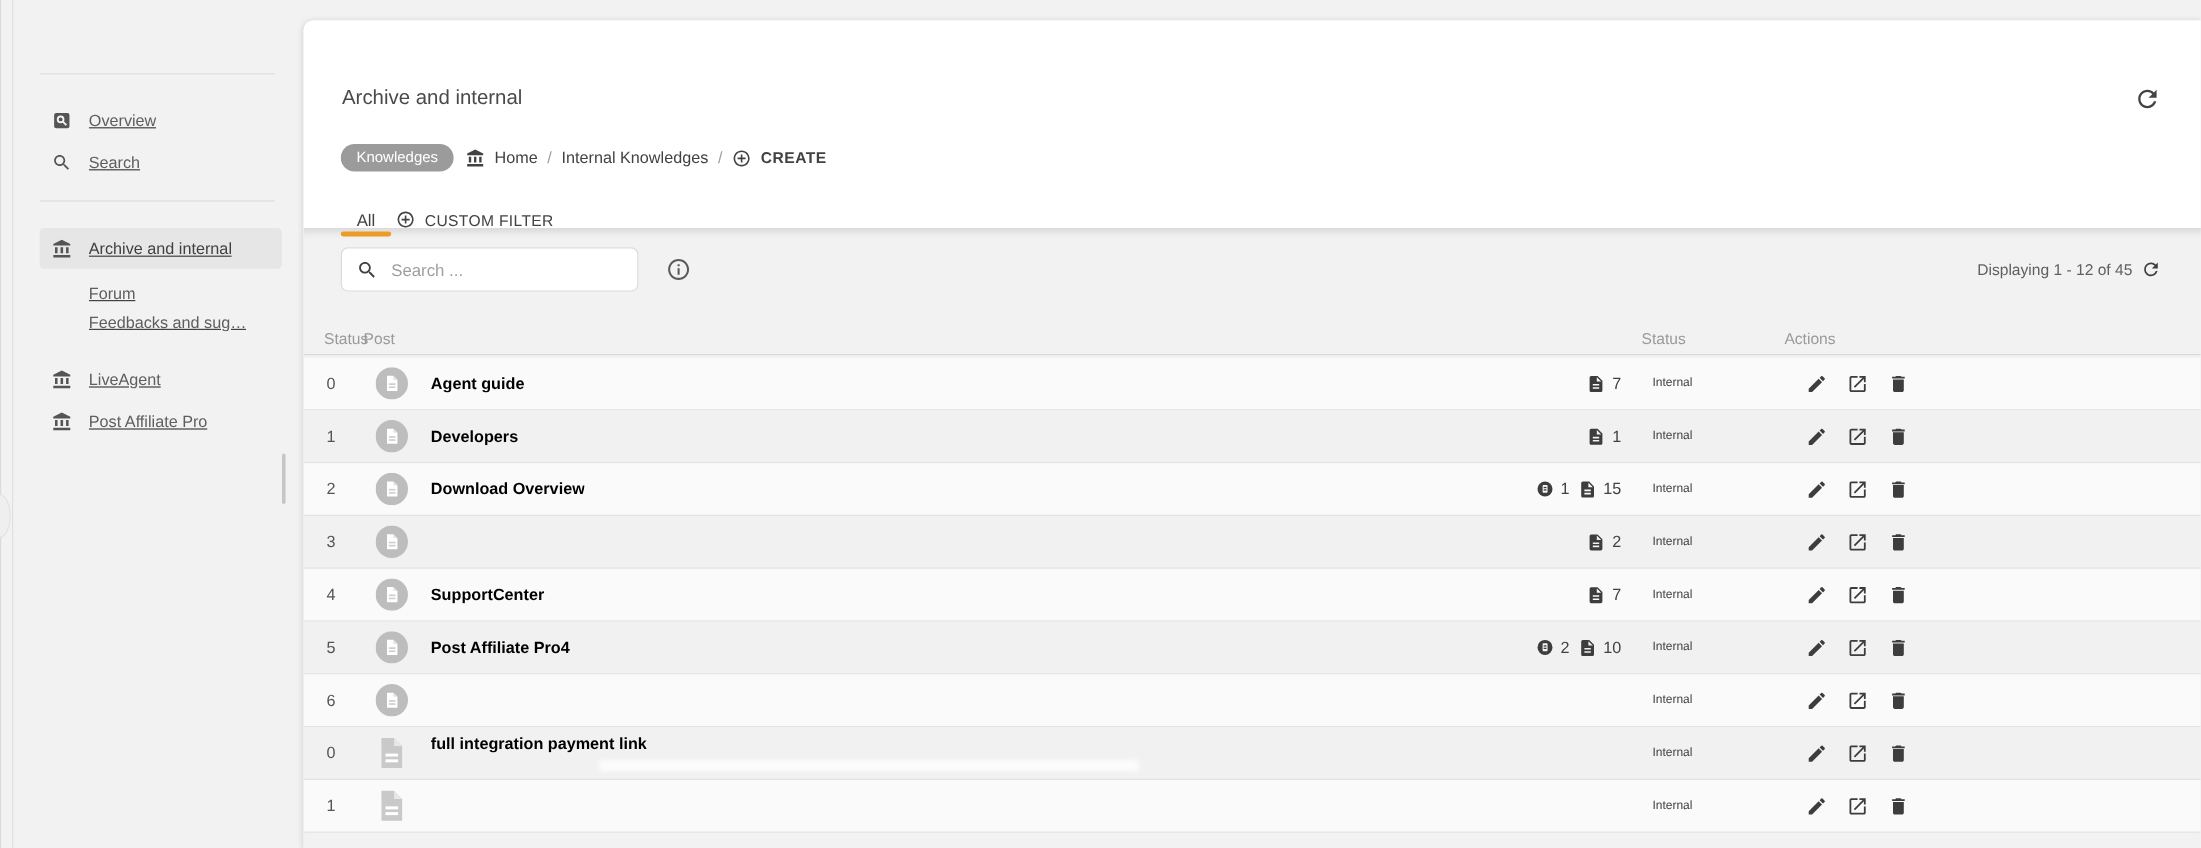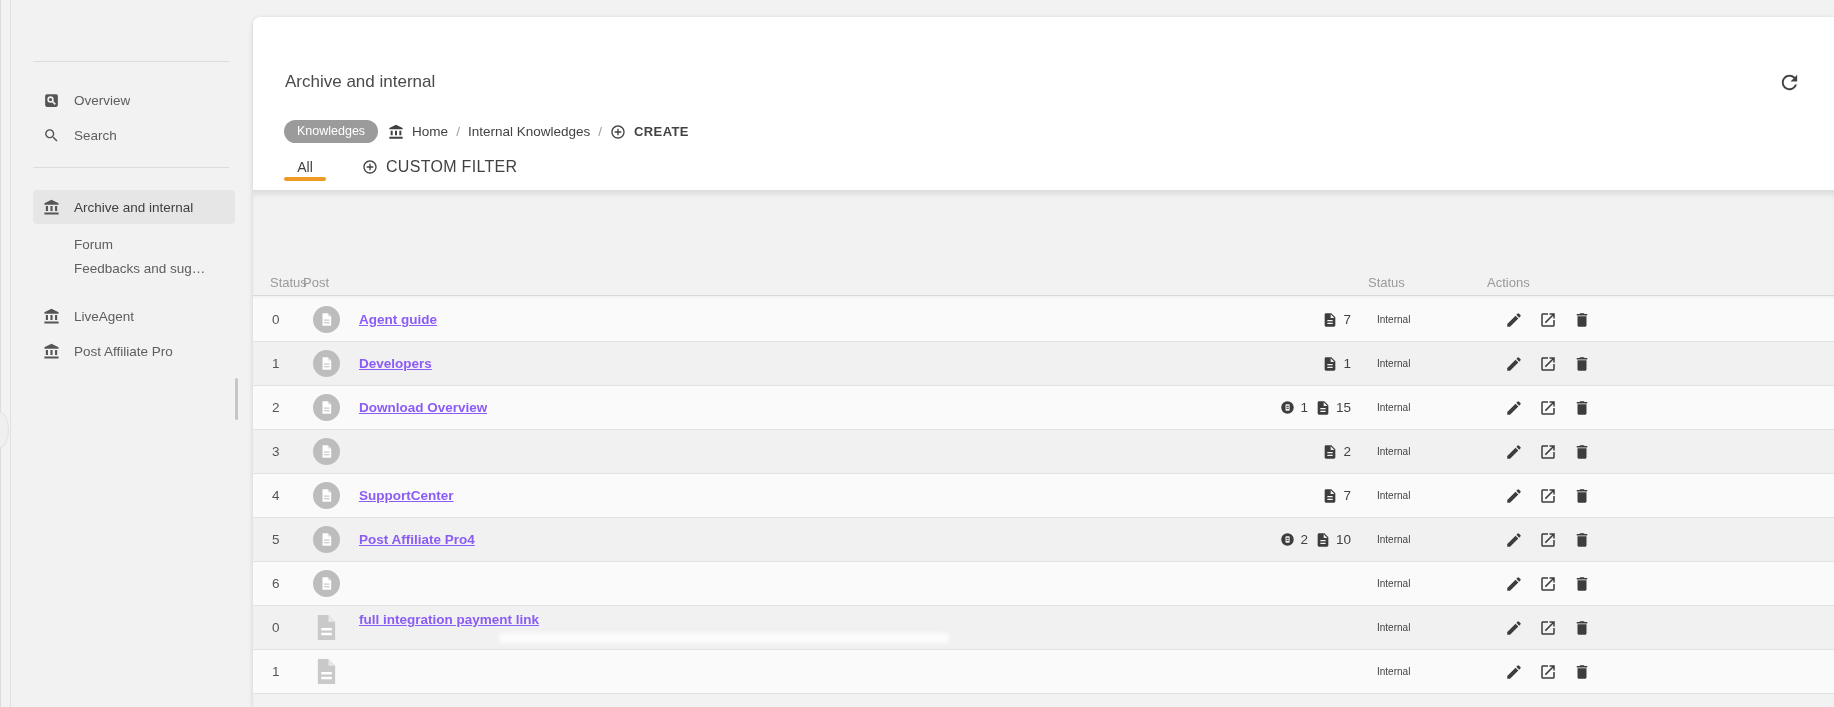--- a/index.html
+++ b/index.html
@@ -16,21 +16,21 @@
   .edge-line-1 { position:absolute; left:0; top:0; width:1px; height:707px; background:#dcdcdc; }
   .edge-line-2 { position:absolute; left:10px; top:0; width:1px; height:707px; background:#e0e0e0; }
   .edge-notch  { position:absolute; left:-9px; top:412px; width:18px; height:36px; border-radius:50%;
                  background:#efefef; border:1px solid #e2e2e2; }
 
   
   .sidebar { position:absolute; left:0; top:0; width:253px; height:707px; }
   .sb-divider { border:none; border-top:1px solid #dcdcdc; margin:0 24px 0 33px; }
   .sb-divider.first { margin-top:61px; }
   .sb-divider.second { margin-top:20px; }
-  .sb-nav { margin:0 18px 0 33px; }
+  .sb-nav { margin:0 18px 0 33px;text-decoration:underline; }
   .sb-nav.g0 { padding-top:26px; }
   .sb-nav.g1 { padding-top:22px; }
   .sb-item { display:flex; align-items:center; height:24px; margin-bottom:11px;
              padding-left:10px; cursor:pointer; color:#5e5e5e; }
   .sb-item .icon { width:17px; height:17px; margin-right:14px; color:#555; }
   .sb-label { font-size:13.5px; white-space:nowrap; overflow:hidden; text-overflow:ellipsis; }
   .sb-item.active { height:34px; margin-bottom:8px; background:#e6e6e6; border-radius:4px; color:#3f3f3f; }
   .sb-item.child { margin-bottom:0; padding-left:41px; }
   .sb-item.gap { margin-top:24px; }
   .sb-scrollthumb { position:absolute; left:235px; top:378px; width:3px; height:42px;
@@ -48,28 +48,28 @@
                 gap:8px; font-size:13.5px; color:#424242; }
   .status-badge { background:#9b9b9b; color:#fff; border-radius:13px; padding:4px 13px 5px;
                   font-size:12.5px; margin-right:2px; }
   .bc-bank { width:16px; height:16px; color:#424242; }
   .bc-link { cursor:pointer; }
   .bc-sep { color:#9e9e9e; }
   .bc-create { display:flex; align-items:center; gap:8px; cursor:pointer; }
   .bc-create .icon { width:16px; height:16px; }
   .bc-create-label { font-weight:700; font-size:13px; letter-spacing:.4px; }
 
-  .tabs { position:absolute; left:31px; top:136px; height:28px; display:flex; gap:36px;align-items:flex-end; }
+  .tabs { position:absolute; left:31px; top:152px; height:28px; display:flex; gap:4px;align-items:flex-end; }
   .tab { position:relative; display:flex; align-items:center; justify-content:center;
          height:28px; cursor:pointer; font-size:14px; color:#424242; }
   .tab.active { min-width:42px; }
   .tab.active::after { content:""; position:absolute; left:0; right:0; bottom:0; height:4px;
                        background:#ED9A26; border-radius:2px; }
   .tab .icon { width:16px; height:16px; margin-right:8px; }
-  .tab.filter { font-size:16px; letter-spacing:.3px; }
+  .tab.filter { font-size:13px; letter-spacing:.3px; }
 
   
   .card-body { position:absolute; top:173px; left:0; right:0; bottom:0; background:#f2f2f2;
                box-shadow:inset 0 8px 8px -6px rgba(0,0,0,.14); overflow:hidden; }
   .toolbar { position:absolute; top:16px; left:31px; right:33px; height:37px; display:flex; align-items:center; }
   .searchbox { width:248px; height:37px; background:#fff; border:1px solid #dcdcdc; border-radius:6px;
                display:flex; align-items:center; padding:0 12px; gap:9px; }
   .searchbox .icon { width:18px; height:18px; color:#424242; }
   .searchbox input { flex:1; border:none; outline:none; background:transparent; font-size:14px;
                      color:#424242; font-family:"Liberation Sans", sans-serif; }
@@ -90,22 +90,22 @@
   .t-rows { position:absolute; top:108px; left:0; right:0; bottom:0; overflow:hidden; }
   .t-row { height:44px; border-bottom:1px solid #e2e2e2; display:grid;
            grid-template-columns:16px 44px 46px 1fr 122px 141px 206px; align-items:center; cursor:pointer; }
   .t-row:nth-child(odd) { background:#fafafa; }
   .t-row:nth-child(even) { background:#f1f1f1; }
   .cell-order { grid-column:2; font-size:13.5px; color:#555; padding-left:3px; }
   .cell-avatar { grid-column:3; width:27px; height:27px; }
   .cell-avatar.article-type { width:23px; height:27px; margin-left:2px; }
   .cell-title-wrap { grid-column:4; display:flex; align-items:center; min-width:0; padding-right:14px;
                      position:relative; height:100%; }
-  .cell-title { font-size:13.5px; font-weight:700; color:#8b5cf6; white-space:nowrap; overflow:hidden;
-                text-overflow:ellipsis; align-self:center;text-decoration:underline; }
+  .cell-title { font-size:13.5px; font-weight:700; color:#000000; white-space:nowrap; overflow:hidden;
+                text-overflow:ellipsis; align-self:center; }
   .t-row.article .cell-title { transform:translateY(-8px); }
   .badges { margin-left:auto; display:flex; align-items:center; gap:7px; flex:0 0 auto; }
   .badge-group { display:flex; align-items:center; gap:5px; color:#424242; font-size:13.5px; }
   .badge-group .icon { width:16px; height:16px; color:#3d3d3d; }
   .badge-group.drafts .icon { width:15px; height:15px; }
   .cell-status { grid-column:5; font-size:10px; color:#424242; padding-left:12px; }
   .cell-actions { grid-column:6; display:flex; align-items:center; gap:16px; padding-left:18px; }
   .action-btn { width:18px; height:18px; color:#3d3d3d; background:none; border:none; padding:0; cursor:pointer; }
   .redact { position:absolute; top:27px; height:10px; background:rgba(253,253,253,.9); filter:blur(2px);
             border-radius:3px; }
@@ -216,20 +216,43 @@
             <svg viewBox="0 0 24 24">
               <path d="M13 7h-2v4H7v2h4v4h2v-4h4v-2h-4V7zm-1-5C6.48 2 2 6.48 2 12s4.48 10 10 10 10-4.48 10-10S17.52 2 12 2zm0 18c-4.41 0-8-3.59-8-8s3.59-8 8-8 8 3.59 8 8-3.59 8-8 8z"></path>
             </svg>
           </span>
         <span>CUSTOM FILTER</span>
       </div>
     </div>
   </header>
 
   <section class="card-body">
+    <div class="toolbar">
+      <div class="searchbox">
+        <span class="icon">
+            <svg viewBox="0 0 24 24">
+              <path d="M15.5 14h-.79l-.28-.27C15.41 12.59 16 11.11 16 9.5 16 5.91 13.09 3 9.5 3S3 5.91 3 9.5 5.91 16 9.5 16c1.61 0 3.09-.59 4.23-1.57l.27.28v.79l5 4.99L20.49 19l-4.99-5zm-6 0C7.01 14 5 11.99 5 9.5S7.01 5 9.5 5 14 7.01 14 9.5 11.99 14 9.5 14z"></path>
+            </svg>
+          </span>
+        <input type="text" placeholder="Search ..." style="">
+      </div>
+      <button class="info-btn icon">
+          <svg viewBox="0 0 24 24">
+            <path d="M11 7h2v2h-2zm0 4h2v6h-2zm1-9C6.48 2 2 6.48 2 12s4.48 10 10 10 10-4.48 10-10S17.52 2 12 2zm0 18c-4.41 0-8-3.59-8-8s3.59-8 8-8 8 3.59 8 8-3.59 8-8 8z"></path>
+          </svg>
+        </button>
+      <div class="displaying">
+        <span>Displaying 1 - 12 of 45</span>
+        <button class="refresh-small icon">
+            <svg viewBox="0 0 24 24">
+              <path d="M17.65 6.35C16.2 4.9 14.21 4 12 4c-4.42 0-7.99 3.58-8 8s3.57 8 7.99 8c3.73 0 6.84-2.55 7.73-6h-2.08c-.82 2.33-3.04 4-5.65 4-3.31 0-6-2.69-6-6s2.69-6 6-6c1.66 0 3.14.69 4.22 1.78L13 11h7V4l-2.35 2.35z"></path>
+            </svg>
+          </button>
+      </div>
+    </div>
 
     <div class="t-head">
       <span class="th-order">Status</span>
       <span class="th-title">Post</span>
       <span class="th-status">Status</span>
       <span class="th-actions">Actions</span>
     </div>
 
     <div class="t-rows">
         <div class="t-row">

